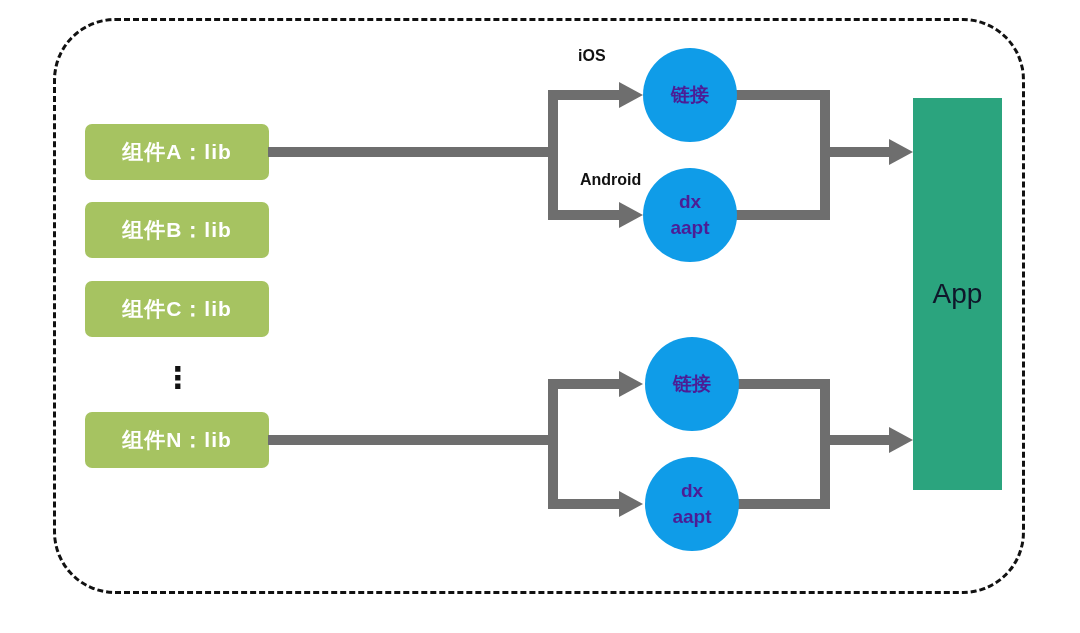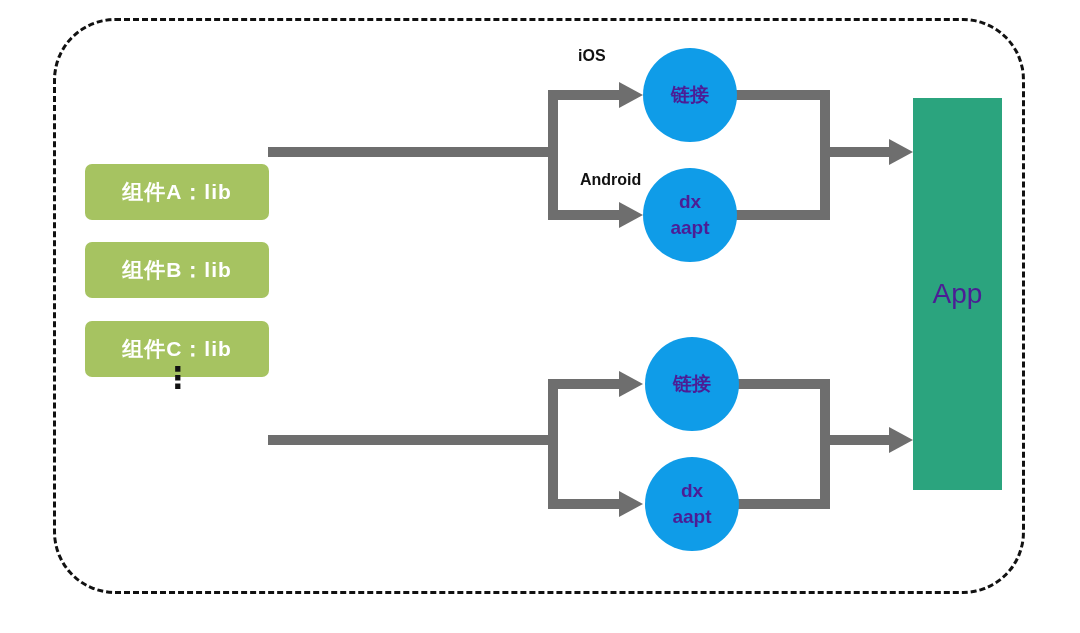--- a/index.html
+++ b/index.html
@@ -22,21 +22,20 @@
     position: absolute;
     left: 85px;
     width: 184px; height: 56px;
     background: var(--component-green, #a6c361);
     border-radius: 7px;
     display: flex; align-items: center; justify-content: center;
     color: #ffffff;
     font-size: 21px;
     font-weight: bold;
     letter-spacing: 1px;
-    margin-top: 40px;
   }
   .v-ellipsis {
     position: absolute;
     left: 168px; top: 356px;
     width: 20px; height: 44px;
     display: flex; align-items: center; justify-content: center;
     color: var(--label-black, #111111);
     font-size: 30px;
     font-weight: bold;
     line-height: 1;
@@ -59,21 +58,21 @@
     color: var(--label-black, #111111);
     font-size: 16px;
     font-weight: bold;
   }
   .app-box {
     position: absolute;
     left: 913px; top: 98px;
     width: 89px; height: 392px;
     background: var(--app-teal, #2ba47e);
     display: flex; align-items: center; justify-content: center;
-    color: #4c1d95;
+    color: #0f172a;
     font-size: 28px;
   }
   .line {
     position: absolute;
     background: var(--connector-gray, #6e6e6e);
   }
   .arrowhead {
     position: absolute;
     width: 0; height: 0;
     border-top: 13px solid transparent;
@@ -92,20 +91,23 @@
     <span>组件A：lib</span>
   </div>
   <div class="comp-box" style="top:202px">
     <span>组件B：lib</span>
   </div>
   <div class="comp-box" style="top:281px">
     <span>组件C：lib</span>
   </div>
   <div class="v-ellipsis">
     <span>⋮</span>
+  </div>
+  <div class="comp-box" style="top:412px">
+    <span>组件N：lib</span>
   </div>
 
   <div class="line" style="left:268px; top:147px; width:282px; height:10px"></div>
 
   <div class="line" style="left:548px; top:90px; width:10px; height:130px"></div>
 
   <div class="line" style="left:548px; top:90px; width:72px; height:10px"></div>
   <div class="arrowhead" style="left:619px; top:82px"></div>
 
   <div class="line" style="left:548px; top:210px; width:72px; height:10px"></div>

